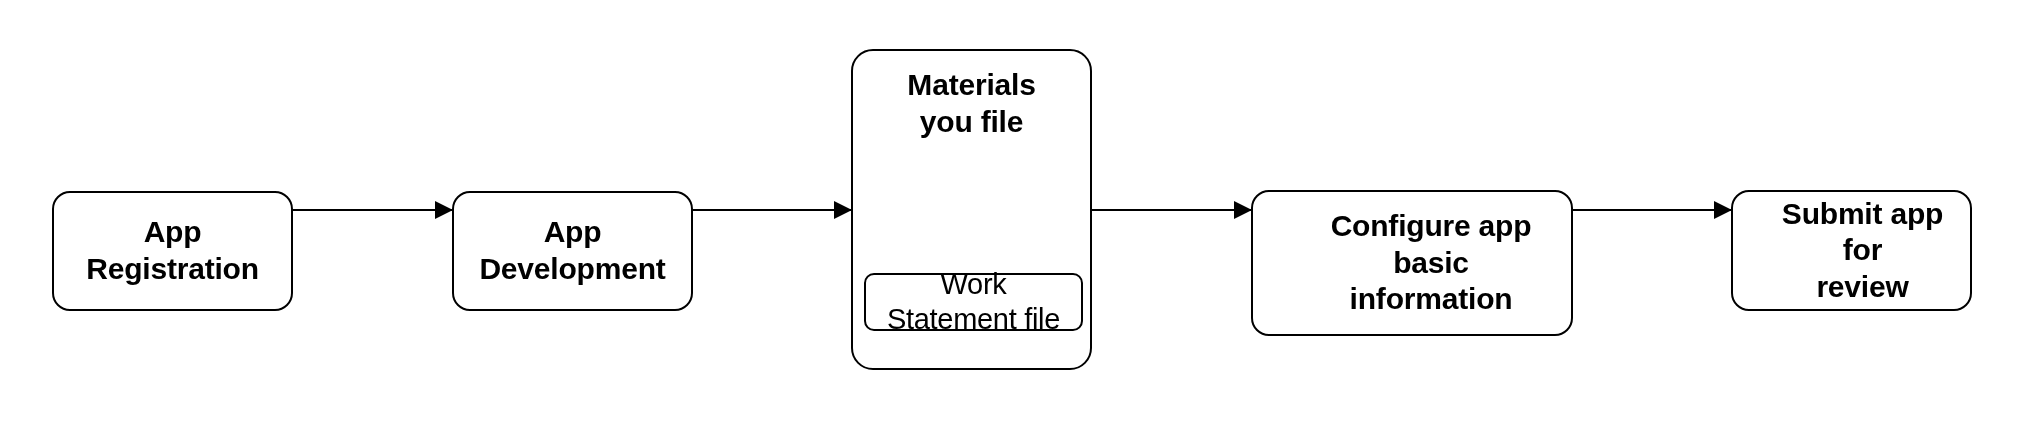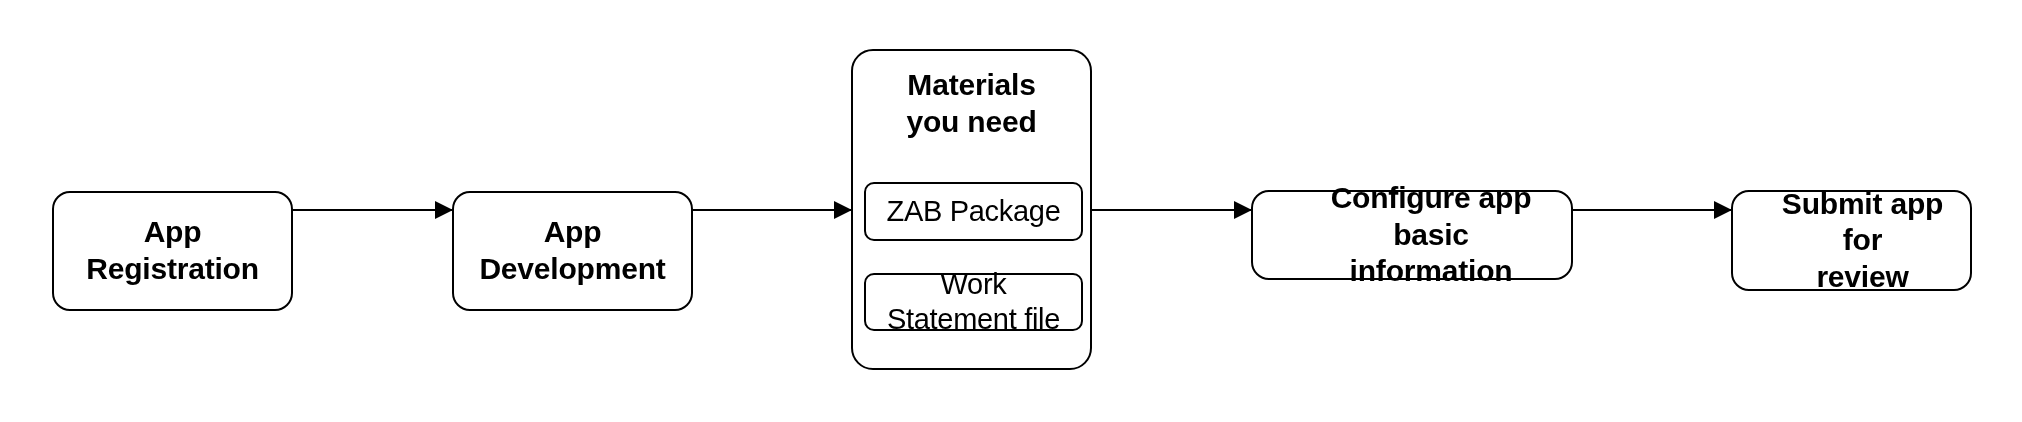--- a/index.html
+++ b/index.html
@@ -35,22 +35,22 @@
     font-size: 30px;
     line-height: 1.22;
     letter-spacing: -0.2px;
     white-space: pre-line;
     padding: 0 10px;
     margin-top: 40px;
   }
 
   #node-app-registration { left: 52px;   top: 151px; width: 241px; height: 120px; }
   #node-app-development  { left: 452px;  top: 151px; width: 241px; height: 120px; }
-  #node-configure-app    { left: 1251px; top: 150px; width: 322px; height: 90px; padding-left: 48px; }
-  #node-submit-review    { left: 1731px; top: 150px; width: 241px; height: 101px; padding-left: 32px; }
+  #node-configure-app    { left: 1251px; top: 150px; width: 322px; height: 146px; padding-left: 48px; }
+  #node-submit-review    { left: 1731px; top: 150px; width: 241px; height: 121px; padding-left: 32px; }
 
   
   #node-materials {
     position: absolute;
     box-sizing: border-box;
     left: 851px;
     top: 49px;
     width: 241px;
     height: 321px;
     background: #ffffff;
@@ -126,23 +126,22 @@
 
   <div class="node" id="node-app-development">App
 Development</div>
 
   <div class="connector" id="connector-2">
     <span class="arrowhead"></span>
   </div>
 
   <div id="node-materials">
     <div id="materials-title">Materials
-you need</div>
+you file</div>
 
-    <div class="material-item" id="material-zab-package">ZAB Package</div>
 
     <div class="material-item" id="material-work-statement">Work
 Statement file</div>
   </div>
 
   <div class="connector" id="connector-3">
     <span class="arrowhead"></span>
   </div>
 
   <div class="node" id="node-configure-app">Configure app basic

